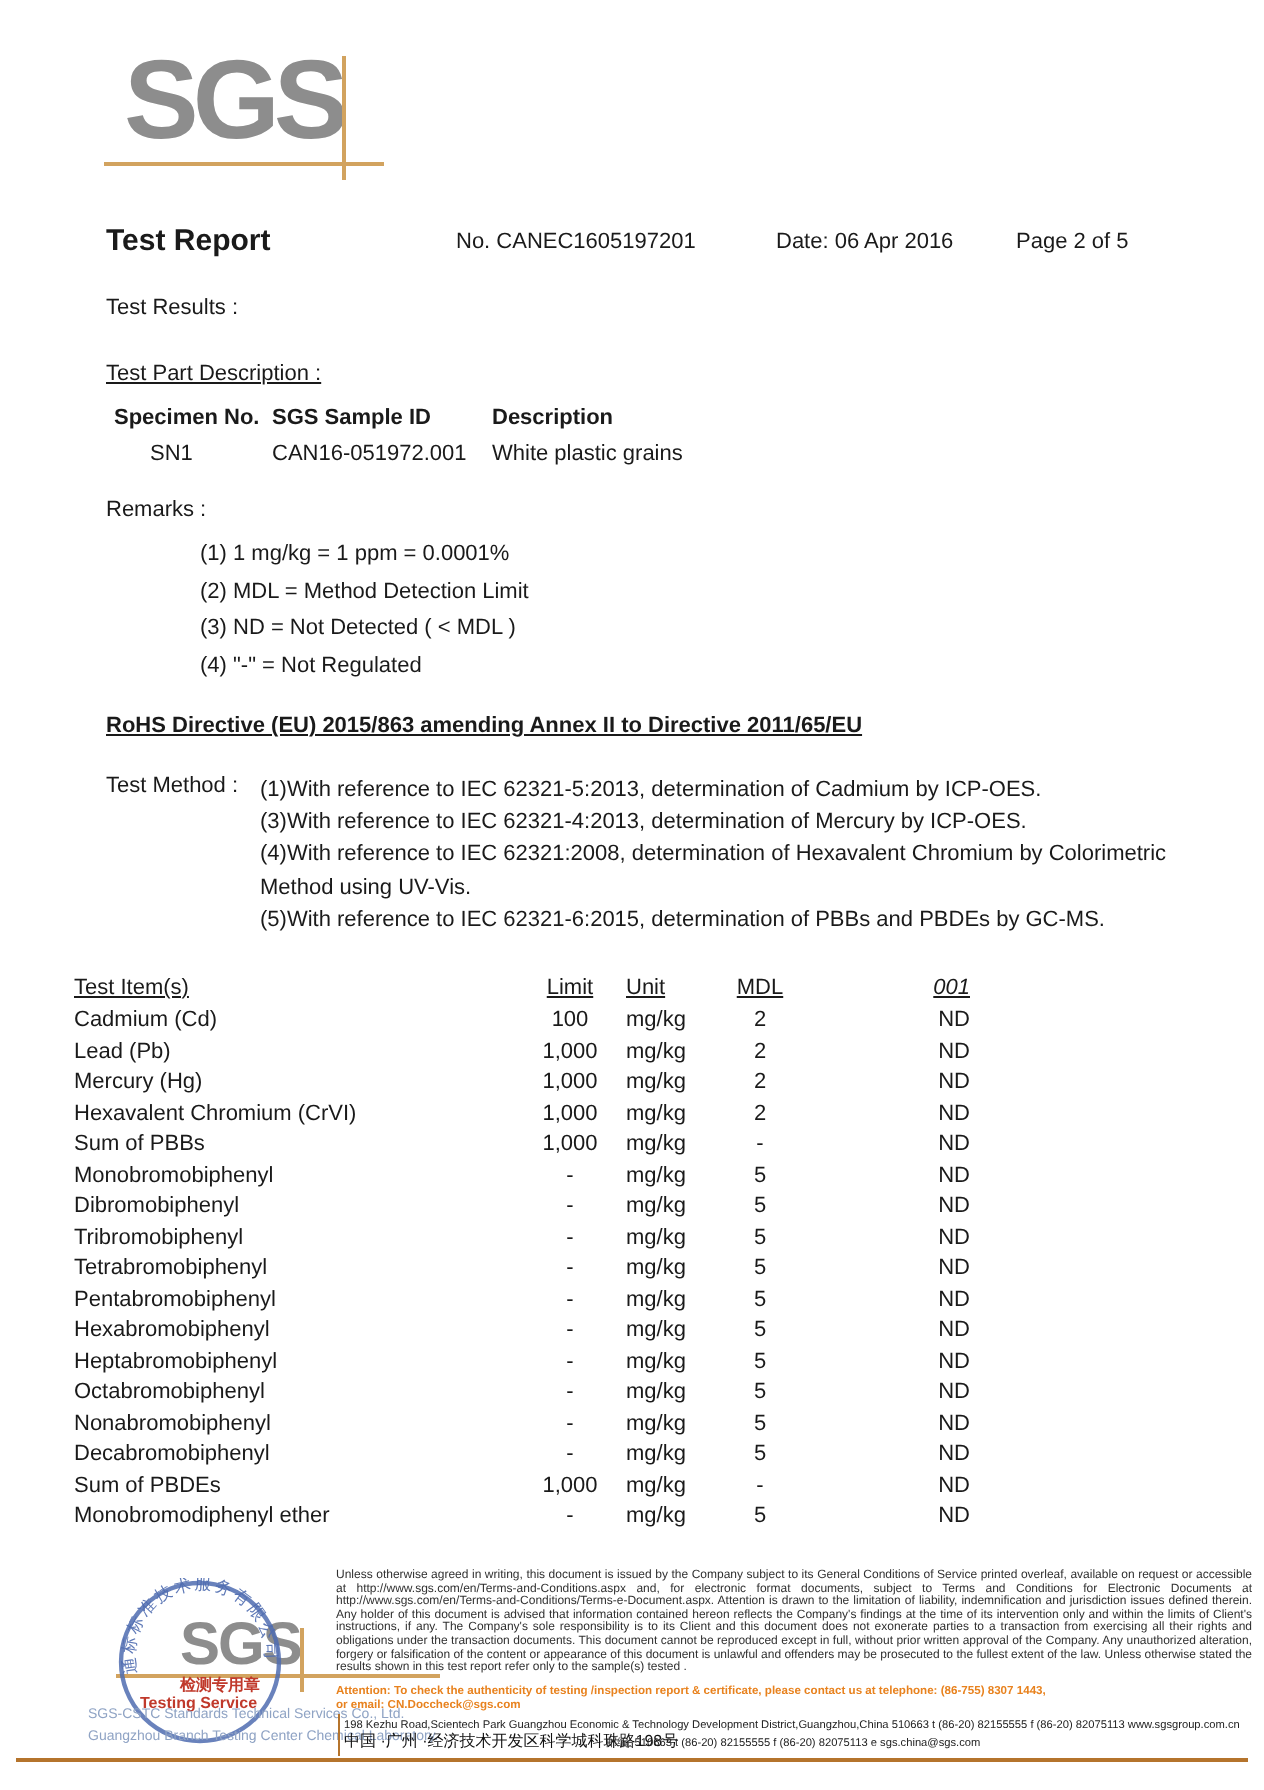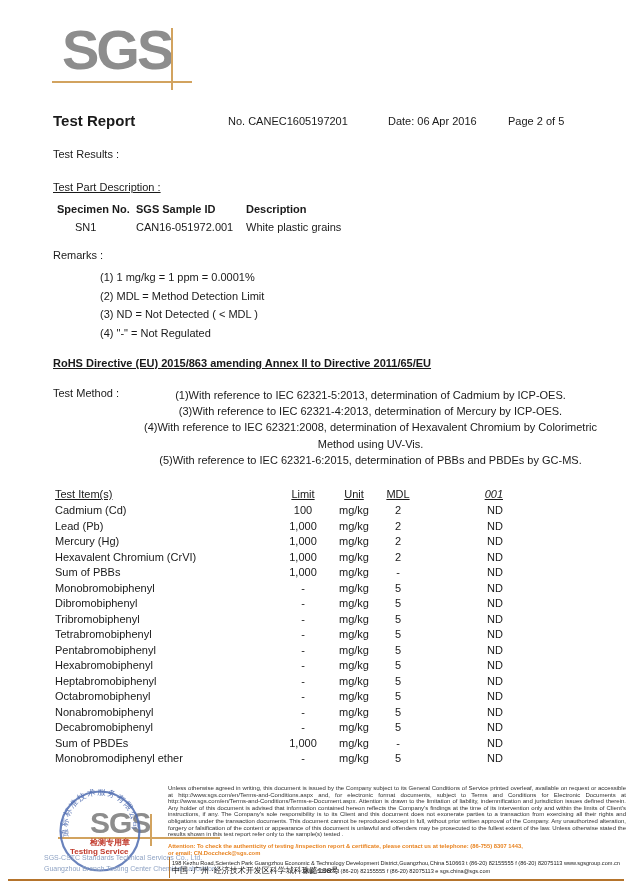--- a/index.html
+++ b/index.html
@@ -33,30 +33,30 @@
   .sp-h1{left:57px;top:203px;font-weight:bold;}
   .sp-h2{left:136px;top:203px;font-weight:bold;}
   .sp-h3{left:246px;top:203px;font-weight:bold;}
   .sp-v1{left:75px;top:221px;}
   .sp-v2{left:136px;top:221px;}
   .sp-v3{left:246px;top:221px;}
   .lbl-remarks{left:53px;top:249px;}
   .remarks-list{left:100px;top:268px;line-height:18.6px;white-space:nowrap;}
   .rohs{left:53px;top:357px;font-weight:bold;text-decoration:underline;}
   .lbl-method{left:53px;top:387px;}
-  .method-list{left:144px;top:387px;line-height:16.2px;white-space:nowrap;text-align:center;}
+  .method-list{left:130px;top:387px;line-height:16.2px;white-space:nowrap;}
 
   
   .rtable{position:absolute;left:0;top:486px;width:632px;}
-  .rt-header,.rt-row{display:flex;padding-left:55px;white-space:nowrap;}
+  .rt-header,.rt-row{display:flex;padding-left:37px;white-space:nowrap;}
   .rt-header{line-height:16px;margin-bottom:1px;}
   .rt-row{line-height:15.5px;}
   .c-item{width:220px;text-align:left;}
   .c-limit{width:56px;text-align:center;}
-  .c-unit{width:46px;text-align:center;}
+  .c-unit{width:46px;}
   .c-mdl{width:42px;text-align:center;}
   .c-val{width:84px;text-align:right;}
 
   
   .legal{left:168px;top:785px;width:458px;font-size:6px;line-height:6.6px;
          text-align:justify;color:#303030;white-space:normal;}
   .attn1{left:168px;top:843px;font-size:5.8px;font-weight:bold;color:var(--attention-orange,#e8821e);}
   .attn2{left:168px;top:850px;font-size:5.8px;font-weight:bold;color:var(--attention-orange,#e8821e);}
   .addr-en{left:172px;top:860px;font-size:5.6px;color:#222;}
   .addr-cn{left:172px;top:865px;font-size:8px;color:#111;}

